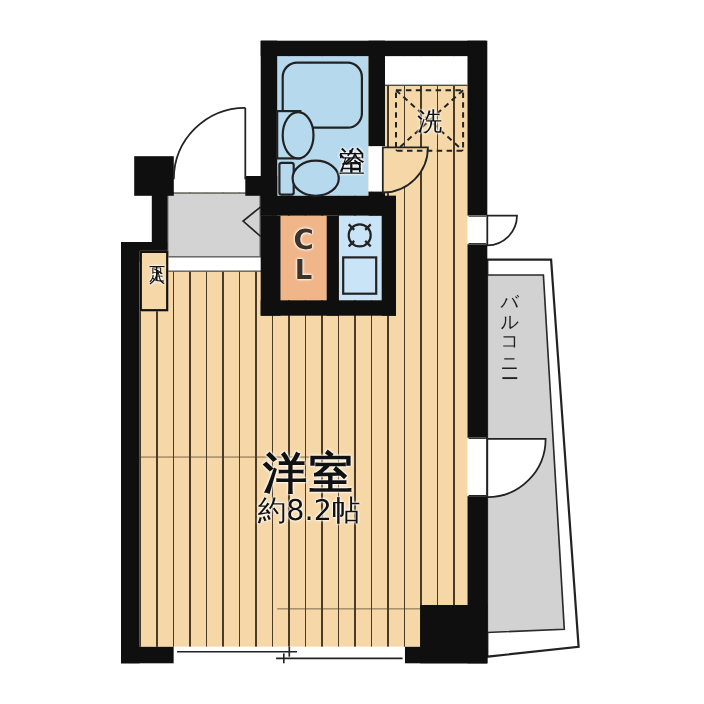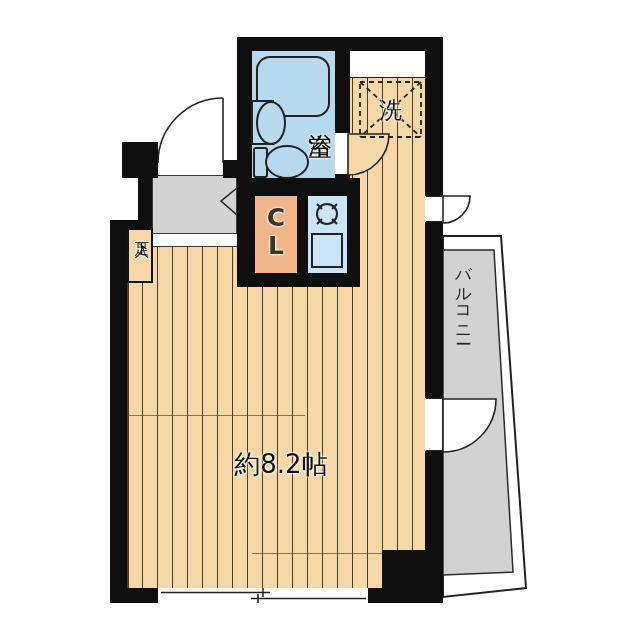--- a/index.html
+++ b/index.html
@@ -120,20 +120,21 @@
     <path d="M237,188 L221,201 L237,215" fill="none" stroke="#222" stroke-width="1.5"></path>
 
     <g stroke="#222" stroke-width="1.5">
       <line x1="161" y1="592.5" x2="270" y2="592.5"></line>
       <line x1="263" y1="588" x2="263" y2="597"></line>
       <line x1="251" y1="598.5" x2="366" y2="598.5"></line>
       <line x1="258" y1="594" x2="258" y2="603"></line>
     </g>
   </svg>
 
+  <div class="lbl center" style="left:196px;top:403px;width:170px;font-size:40px;font-weight:600;letter-spacing:2px;">洋室</div>
   <div class="lbl center" style="left:196px;top:447px;width:170px;font-size:26px;font-weight:400;">約8.2帖</div>
 
 
   <div class="lbl center cl-txt" style="left:255px;top:204px;width:42px;font-size:25px;">C
 L</div>
 
   <div class="lbl center" style="left:360px;top:95px;width:61px;font-size:23px;font-weight:500;">洗</div>
 
   <div class="lbl vtext" style="left:304px;top:114px;font-size:24px;font-weight:500;">浴室</div>
 

